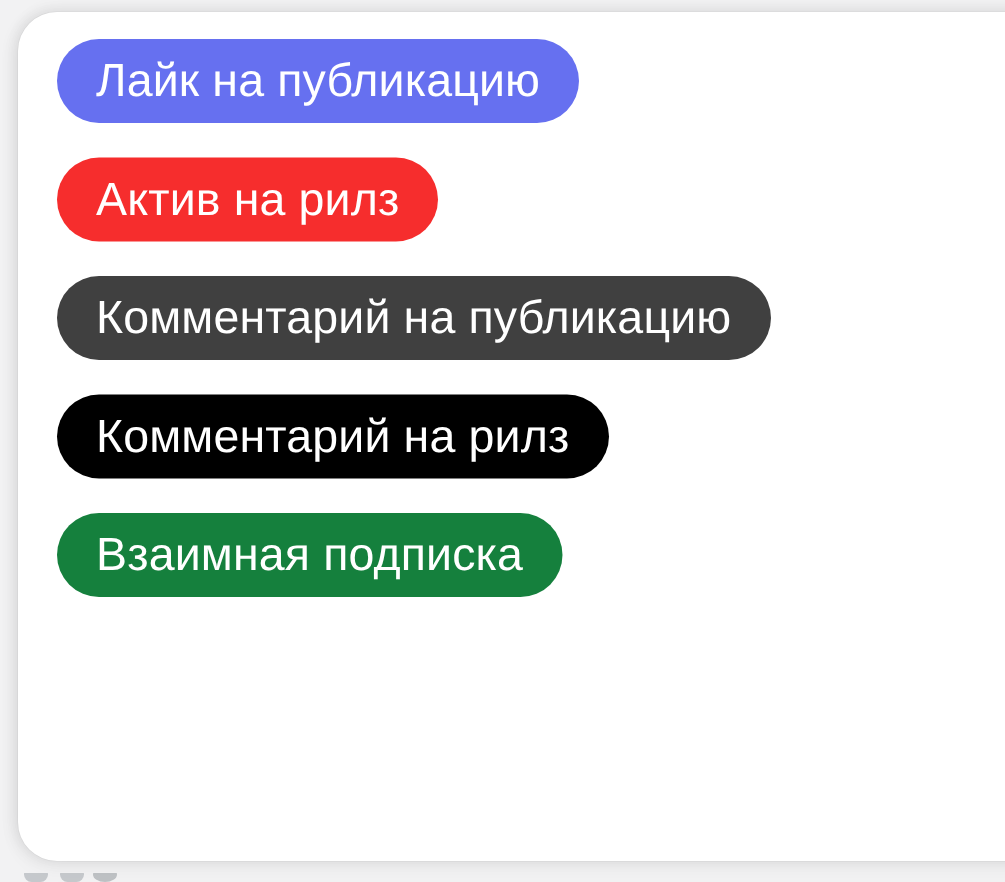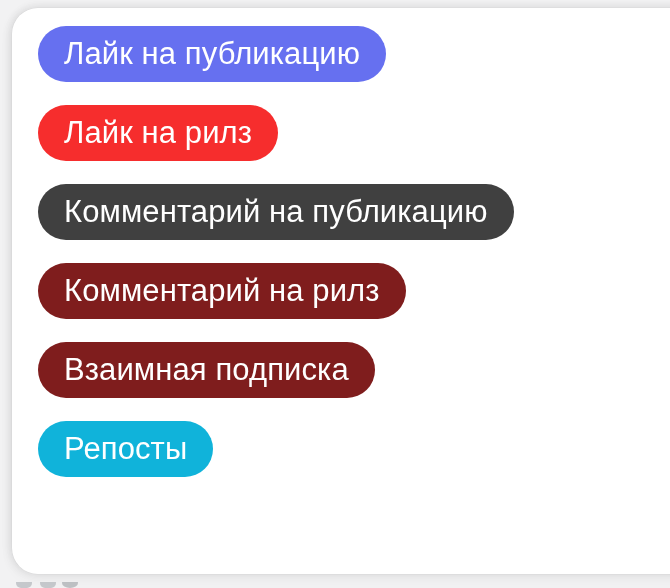--- a/index.html
+++ b/index.html
@@ -104,33 +104,30 @@
 <div id="screen" style="background: rgb(242, 242, 243);">
 
   <div id="card" style="background: rgb(255, 255, 255);"></div>
 
   <div id="tag-list">
 
   <button class="tag-pill" style="background: rgb(102, 112, 240); color: rgb(255, 255, 255);">
         <span class="tag-label">Лайк на публикацию</span>
       </button>
       <button class="tag-pill" style="background: rgb(246, 45, 45); color: rgb(255, 255, 255);">
-        <span class="tag-label">Лайк на рилз</span>
+        <span class="tag-label">Актив на рилз</span>
       </button>
       <button class="tag-pill" style="background: #404040; color: rgb(255, 255, 255);">
         <span class="tag-label">Комментарий на публикацию</span>
       </button>
-      <button class="tag-pill" style="background: #7f1d1d; color: rgb(255, 255, 255);">
+      <button class="tag-pill" style="background: #000000; color: rgb(255, 255, 255);">
         <span class="tag-label">Комментарий на рилз</span>
       </button>
-      <button class="tag-pill" style="background: #7f1d1d; color: rgb(255, 255, 255);">
+      <button class="tag-pill" style="background: #15803d; color: rgb(255, 255, 255);">
         <span class="tag-label">Взаимная подписка</span>
-      </button>
-      <button class="tag-pill" style="background: rgb(16, 179, 218); color: rgb(255, 255, 255);">
-        <span class="tag-label">Репосты</span>
       </button>
     </div>
 
   <div id="bottom-edge-artifacts">
     <span class="edge-chip c1"></span>
     <span class="edge-chip c2"></span>
     <span class="edge-chip c3"></span>
   </div>
 
 </div>

